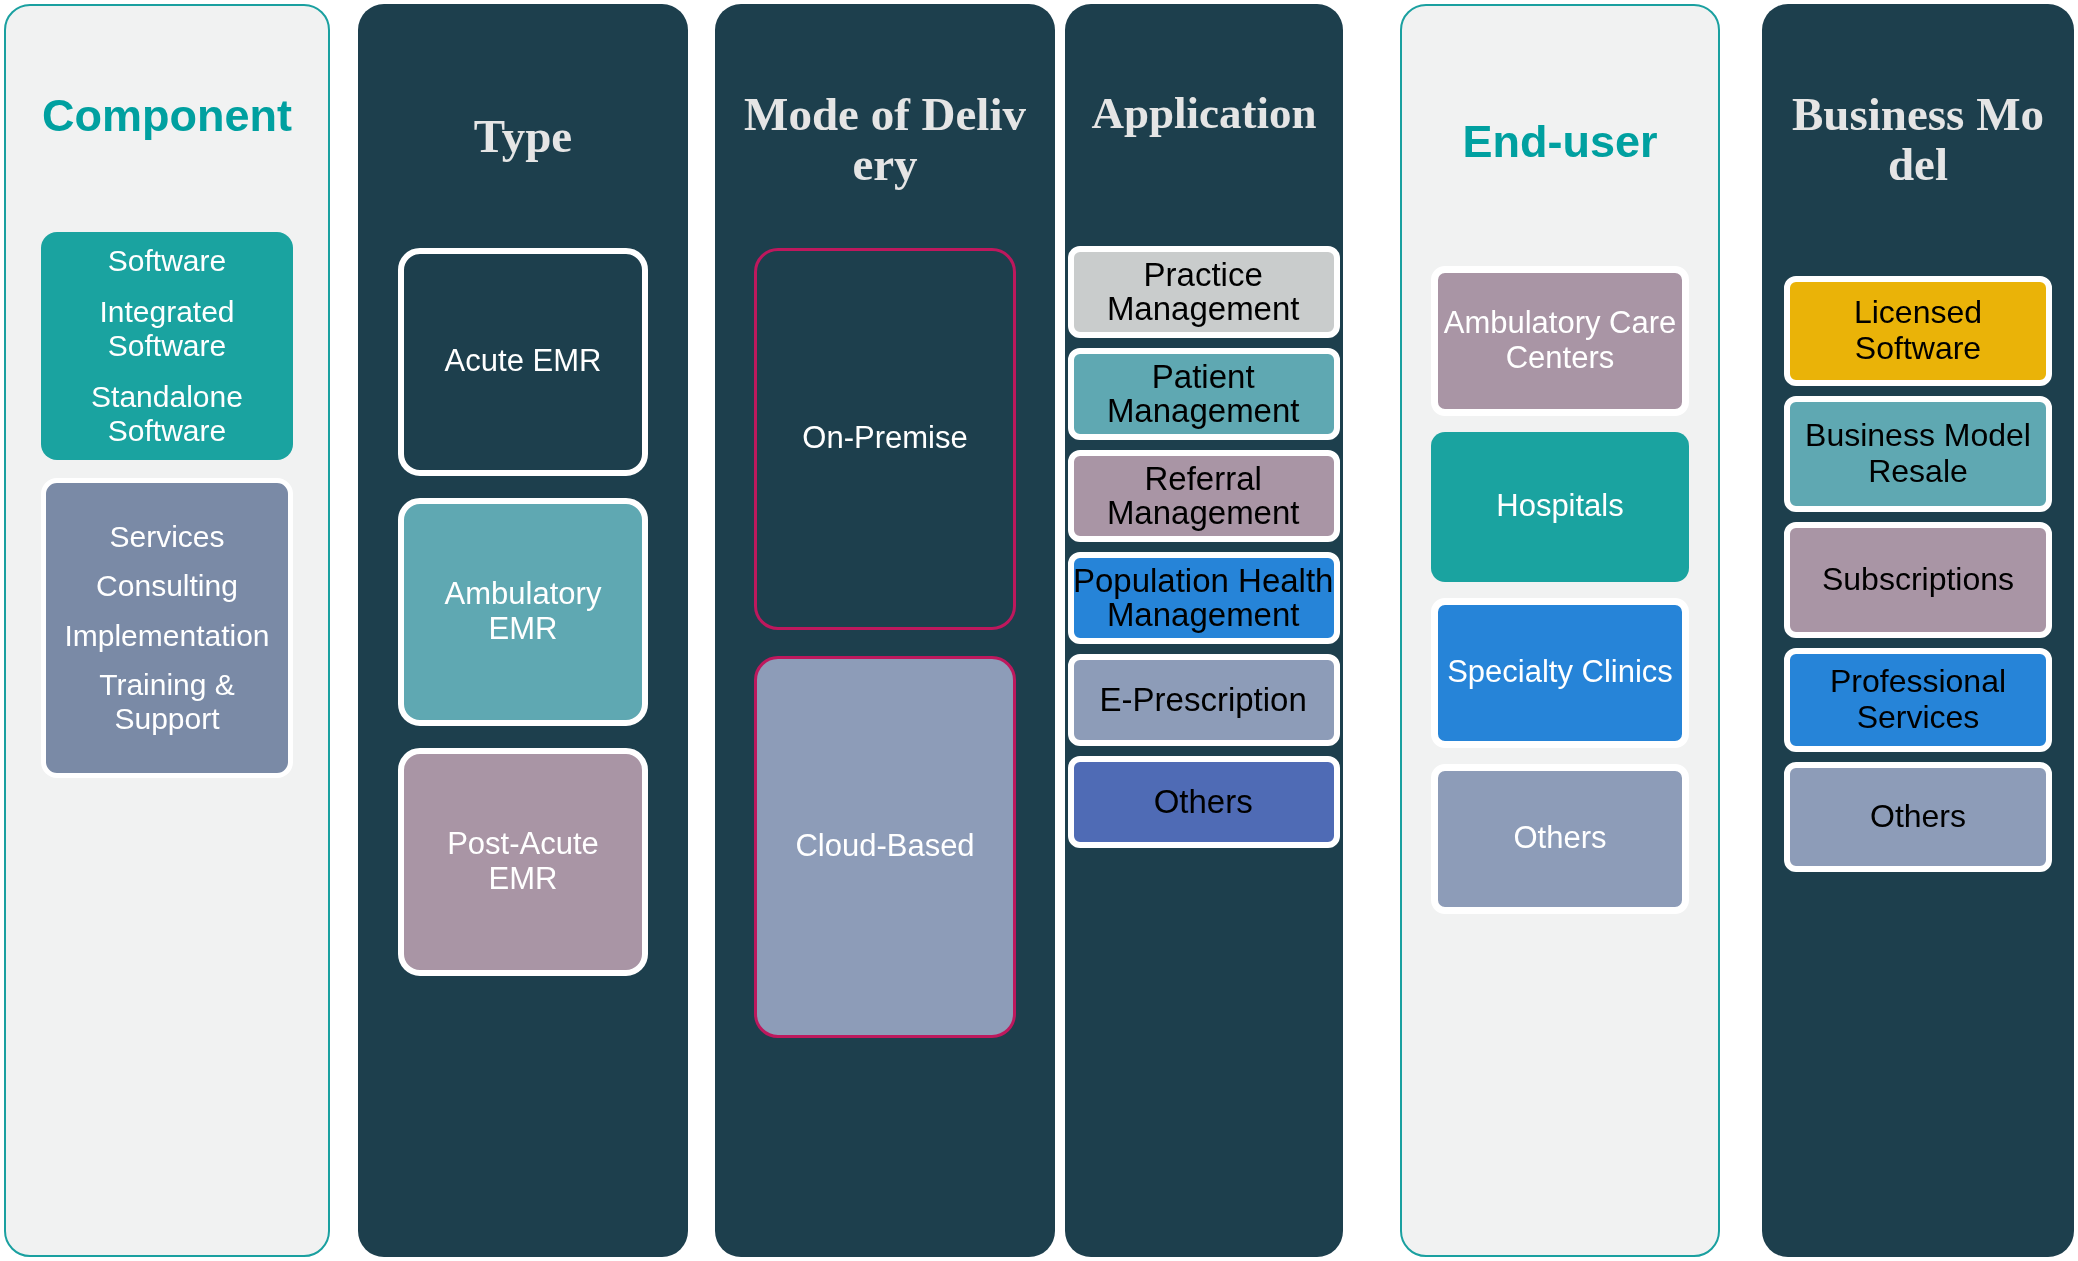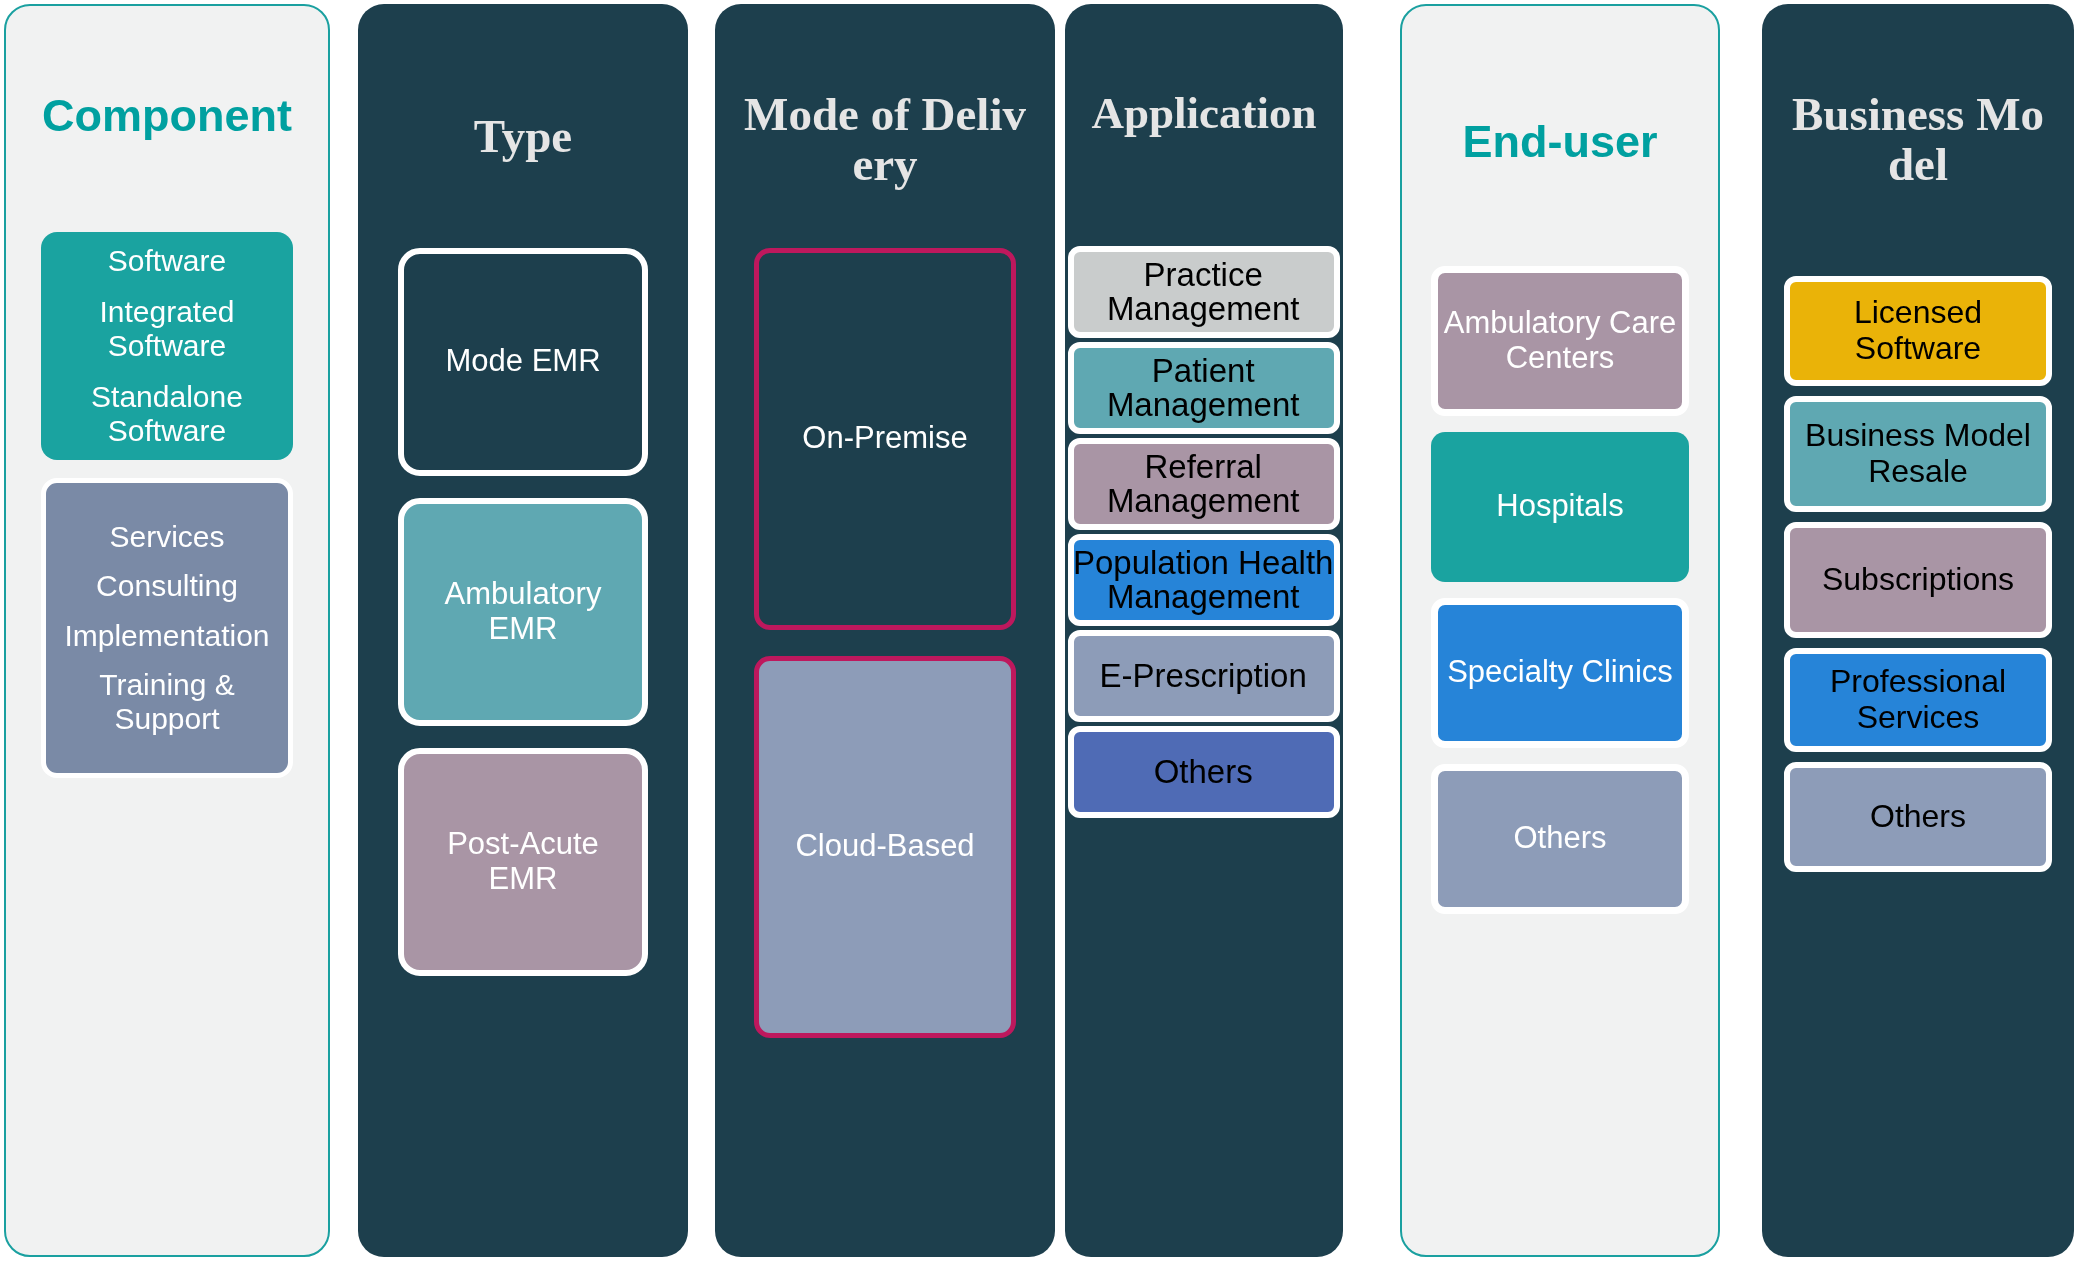--- a/index.html
+++ b/index.html
@@ -103,31 +103,31 @@
   #type-post{background:#a995a5;}
 
   
   #col-mode{
     position:absolute;left:715px;top:4px;width:340px;height:1253px;
   }
   #col-mode .col-title{font-size:47px;margin-top:86px;}
   #col-mode .items{margin-top:58px;gap:26px;}
   #col-mode .chip{
     width:262px;height:382px;color:#ffffff;font-size:31px;
-    border:5px solid #be185d;border-radius:16px;padding:6px;
+    border:3px solid #be185d;border-radius:24px;padding:6px;
   }
   #mode-onprem{background:#1d3f4d;}
   #mode-cloud{background:#8d9cb8;}
 
   
   #col-app{
     position:absolute;left:1065px;top:4px;width:278px;height:1253px;
   }
   #col-app .col-title{font-size:45px;margin-top:86px;}
-  #col-app .items{margin-top:108px;gap:4px;}
+  #col-app .items{margin-top:108px;gap:10px;}
   #col-app .chip{
     width:272px;height:92px;color:#000000;font-size:33px;
     border:6px solid #ffffff;border-radius:12px;
     position:relative;overflow:visible;
   }
   #col-app .chip .chip-label{
     position:absolute;left:-6px;right:-6px;
     text-align:center;line-height:1.03;
   }
   #app-practice{background:#c9cccc;border:7px solid #e6eada;}
@@ -191,21 +191,21 @@
         <span class="stacked-line">Training &amp; Support</span>
       </div>
 
     </div>
   </div>
 
   <div class="col dark" id="col-type">
     <div class="col-title">Type</div>
     <div class="items">
       <div class="chip" id="type-acute">
-        <span class="chip-label">Mode EMR</span>
+        <span class="chip-label">Acute EMR</span>
       </div>
       <div class="chip" id="type-amb">
         <span class="chip-label">Ambulatory EMR</span>
       </div>
       <div class="chip" id="type-post">
         <span class="chip-label">Post-Acute EMR</span>
       </div>
     </div>
   </div>
 

